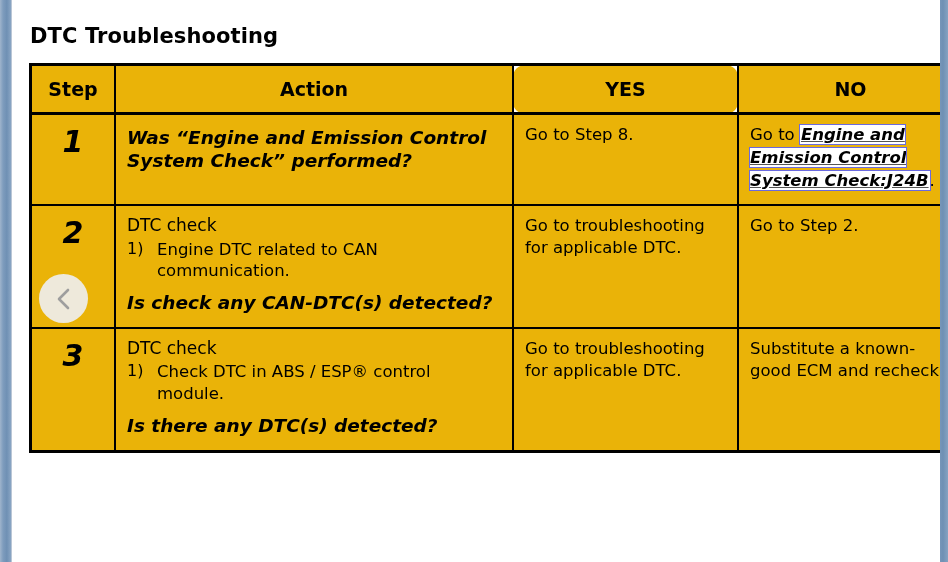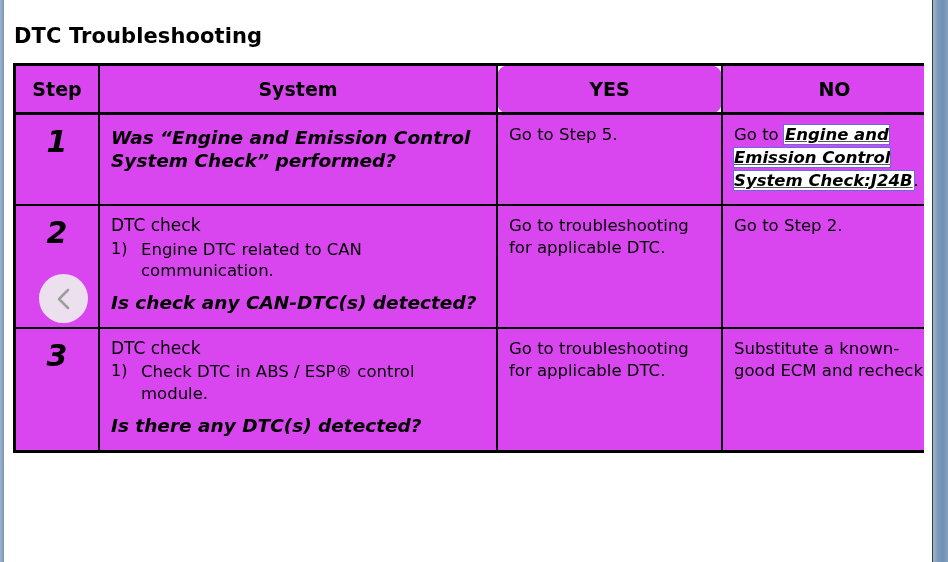--- a/index.html
+++ b/index.html
@@ -28,21 +28,21 @@
     top: 0;
     height: 562px;
     background: linear-gradient(to right,
                 #9fb4cc 0%, #7e9cbd 28%, #6f90b4 62%, #8aa6c4 100%);
   }
   .edge-bar.left  { left: 0px;  width: 11px; border-right: 1px solid #b9c6d6; }
   .edge-bar.right { left: 932px; width: 16px; border-left: 1px solid #3a3a3a; }
 
   .content {
     position: absolute;
-    left: 4px; top: 0;
+    left: 20px; top: 0;
     width: 920px; height: 562px;
     background: #ffffff;
     overflow: hidden;
   }
 
   
   .page-title {
     position: absolute;
     left: 10px;
     top: 24px;
@@ -60,21 +60,21 @@
     top: 63px;
     width: 894px;
     border-collapse: collapse;
     table-layout: fixed;
     background: #ffffff;
   }
   .dtc-table td, .dtc-table th {
     border: 2px solid #000000;
     vertical-align: top;
     padding: 0;
-    background: #d946ef;
+    background: #eab308;
   }
   .dtc-table thead th {
     border-bottom-width: 3px;
     text-align: center;
     font-size: 19px;
     font-weight: bold;
     height: 46px;
     padding: 0 4px;
     vertical-align: middle;
   }
@@ -185,39 +185,39 @@
   <div class="edge-bar right"></div>
 
   <div class="content">
 
     <div class="page-title">DTC Troubleshooting</div>
 
     <table class="dtc-table">
       <thead>
         <tr>
           <th class="col-step">Step</th>
-          <th class="col-action">System</th>
+          <th class="col-action">Action</th>
           <th class="col-yes">YES</th>
           <th class="col-no">NO</th>
         </tr>
       </thead>
       <tbody>
 
         <tr>
           <td class="cell-step col-step">
             <span class="step-num">1</span>
           </td>
           <td class="col-action">
             <div class="cell-pad" style="padding-top:11px;">
               <div class="q-bold-italic">Was “Engine and Emission Control System Check” performed?</div>
             </div>
           </td>
           <td class="col-yes">
             <div class="cell-pad">
-              <div class="plain">Go to Step 5.</div>
+              <div class="plain">Go to Step 8.</div>
             </div>
           </td>
           <td class="cell-no col-no">
             <div class="cell-pad">
               <div class="nocell-row1"><span>Go to </span><a href="#" class="doc-link">Engine and Emission Control System Check:J24B</a><span>.</span></div>
             </div>
           </td>
         </tr>
 
         <tr>

